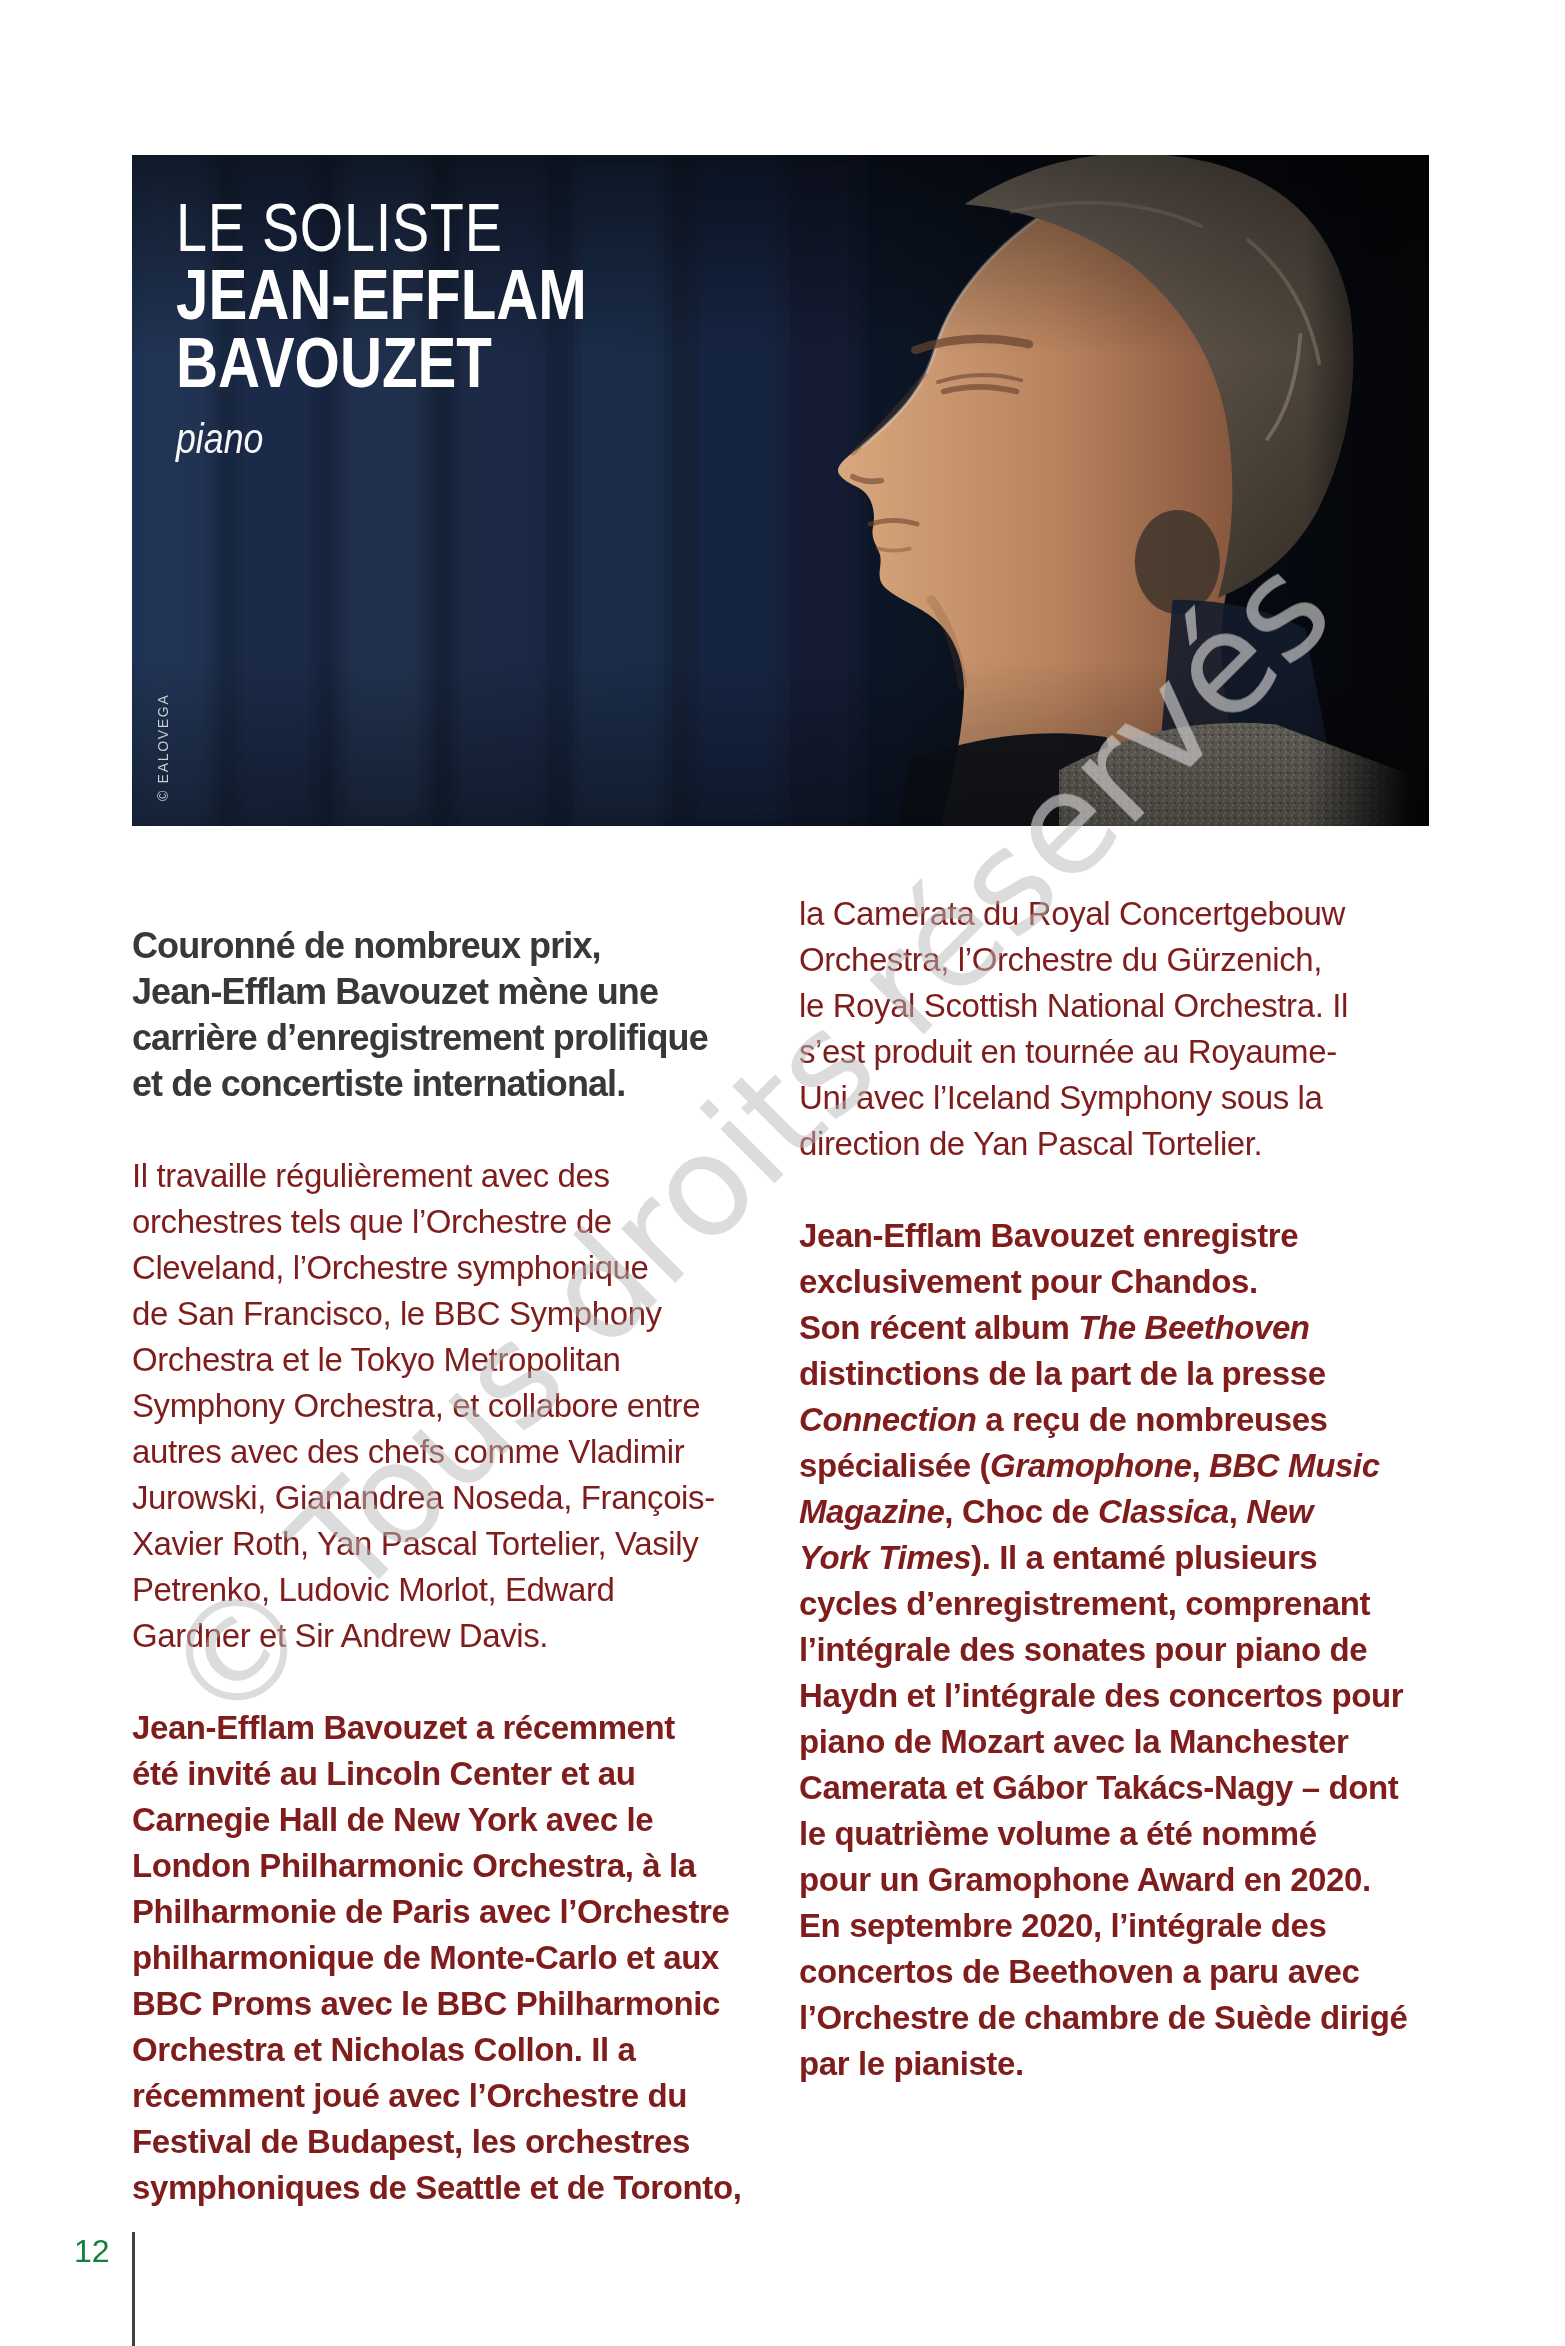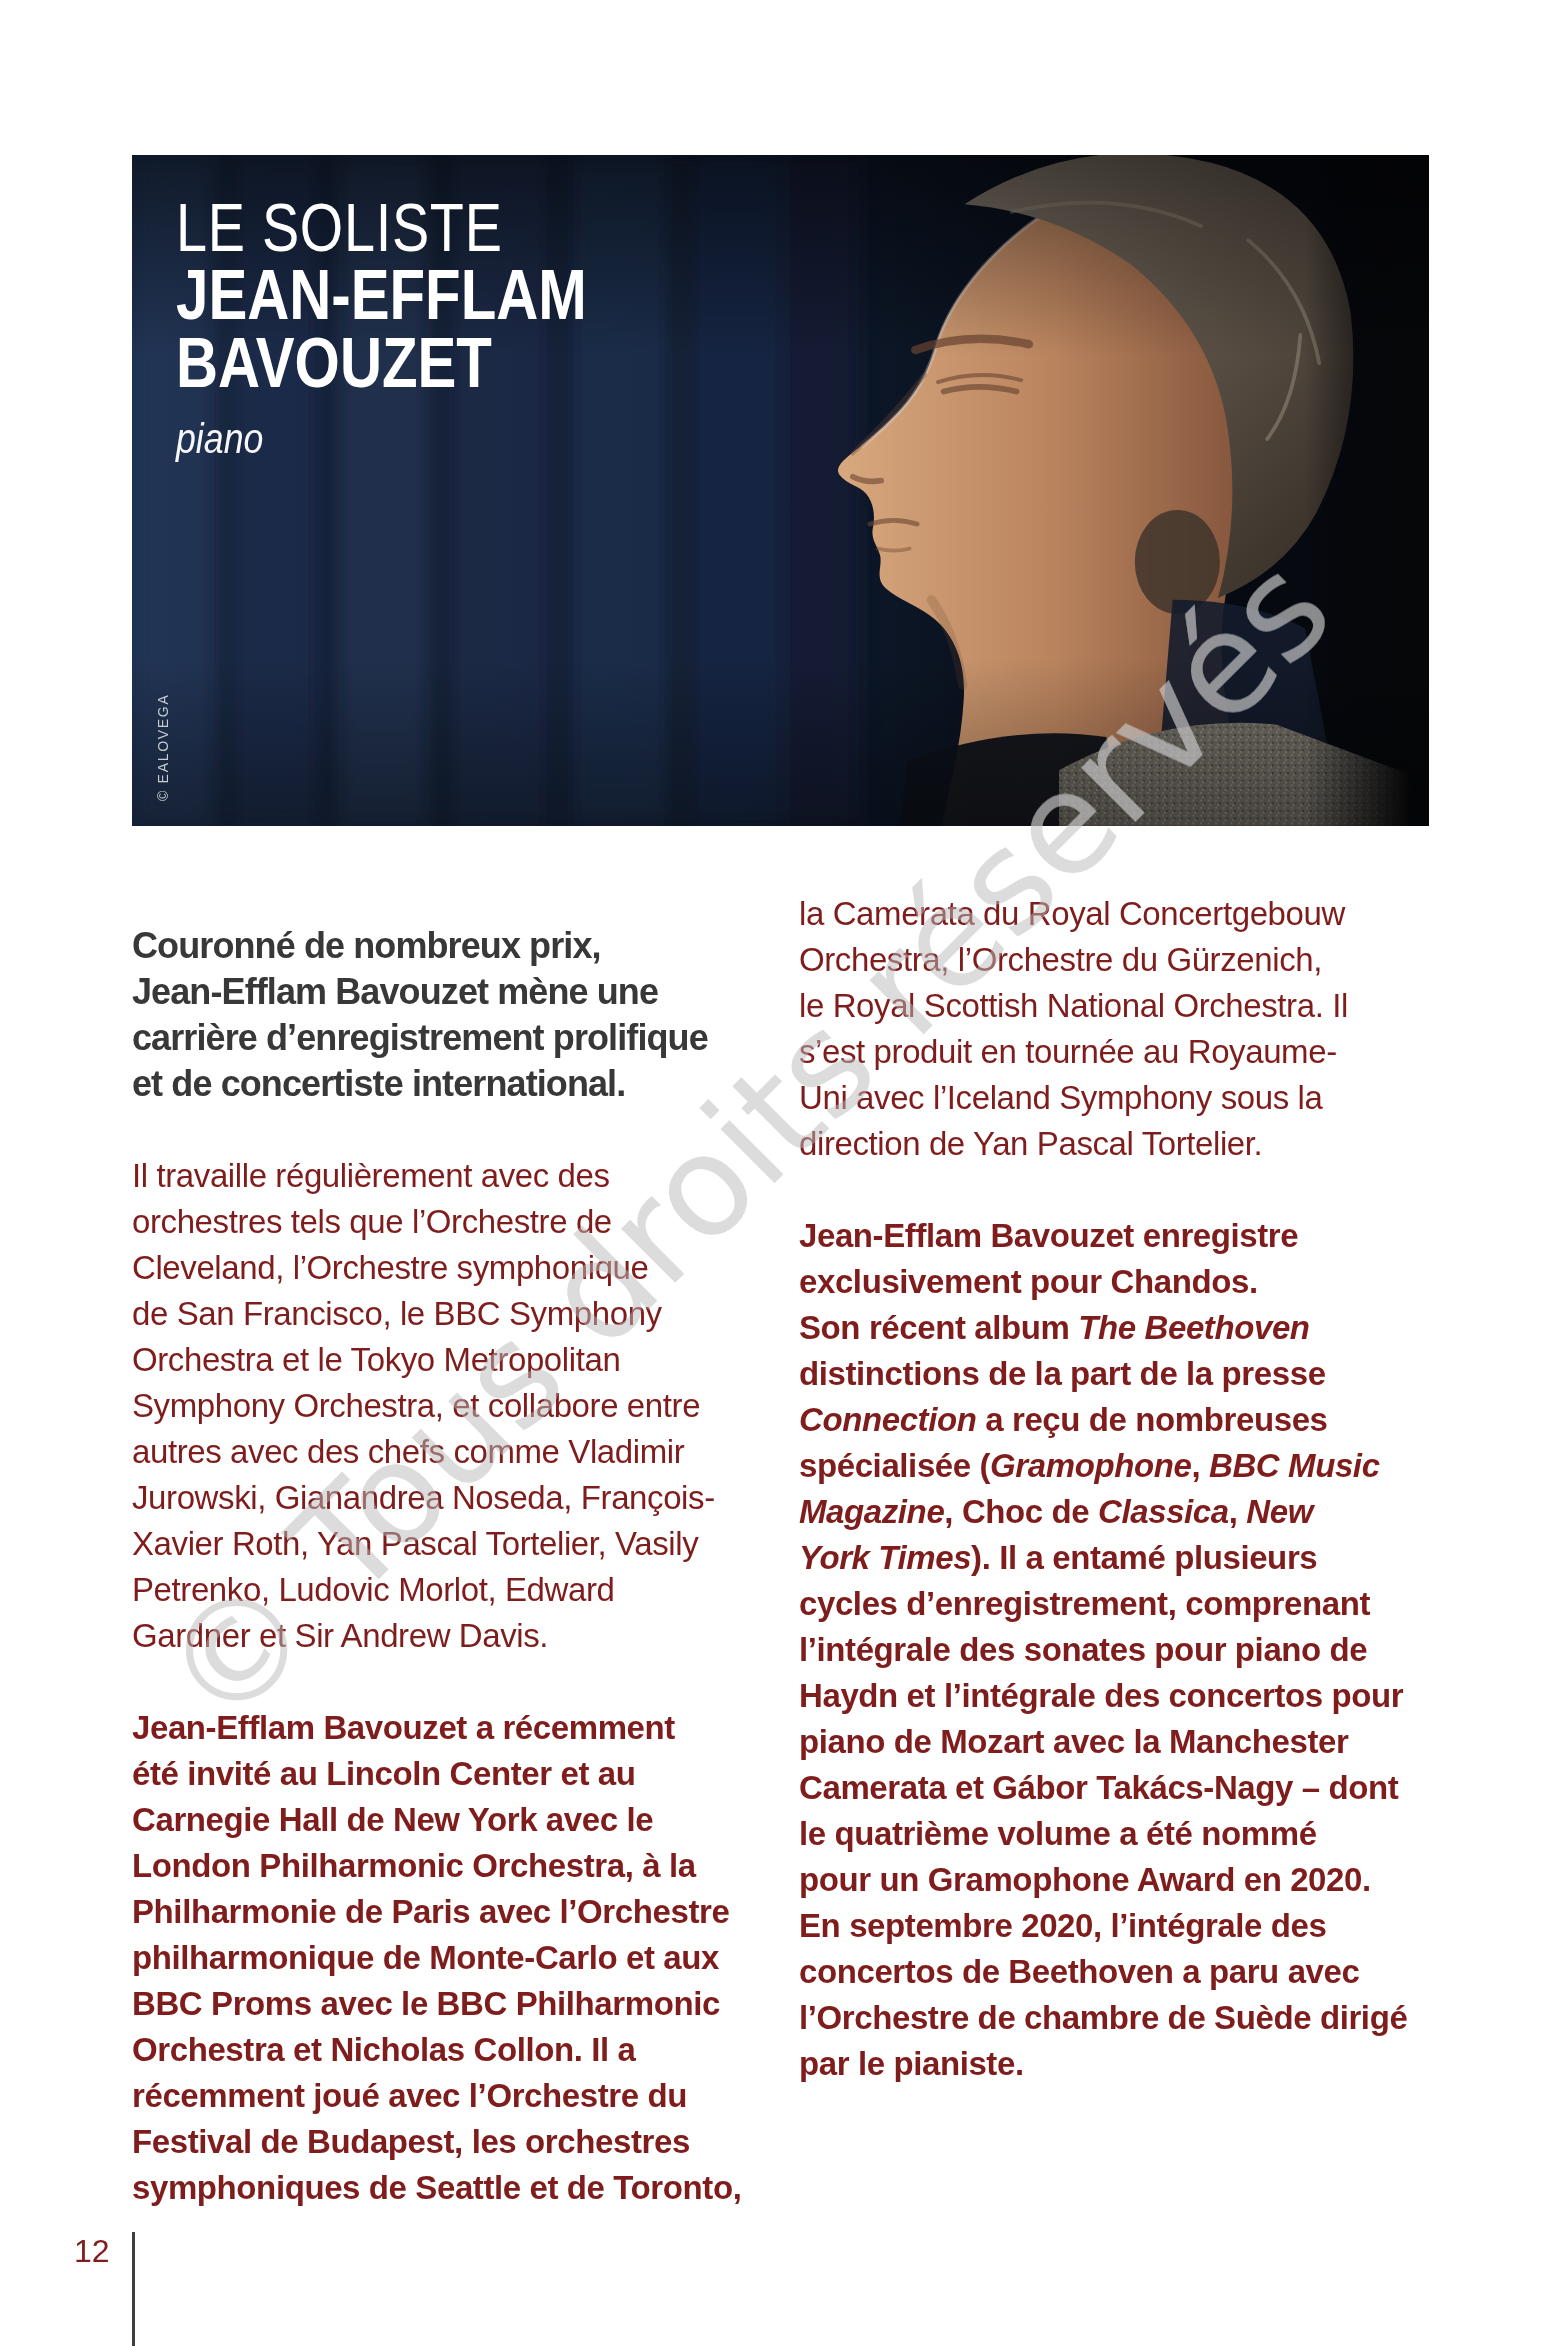--- a/index.html
+++ b/index.html
@@ -27,21 +27,21 @@
   
   .content{position:absolute;left:132px;top:891px;display:flex;gap:28px;z-index:2;}
   .col-left{width:639px;margin-top:32px;}
   .col-right{width:634px;}
   .para{margin:0 0 46px 0;font-size:33px;line-height:46px;letter-spacing:-0.4px;color:#7f1d1d;}
   .para:last-child{margin-bottom:0;font-weight:bold;}
   .intro{font-weight:700;font-size:36px;letter-spacing:-0.9px;color:#383838;}
   .tline{white-space:nowrap;height:46px;}
   .it{font-style:italic;}
   
-  .pagenum{position:absolute;left:74px;top:2235px;font-size:32px;color:#7f1d1d;z-index:2;line-height:1;}
+  .pagenum{position:absolute;left:74px;top:2235px;font-size:32px;color:#15803d;z-index:2;line-height:1;}
   .pagerule{position:absolute;left:132px;top:2232px;width:2.8px;height:115px;background:#3f3f3f;z-index:2;}
   
   .wm{
     font-family:"DejaVu Sans",sans-serif;font-size:140px;white-space:nowrap;line-height:140px;
     pointer-events:none;transform:rotate(-45deg);transform-origin:0 50%;
   }
   .wm-page{position:absolute;left:189px;top:1631px;color:rgba(186,186,186,0.5);z-index:5;}
   .wm-hero{position:absolute;left:57px;top:1475px;color:rgba(255,255,255,0.34);z-index:1;}
 </style>
 </head>

